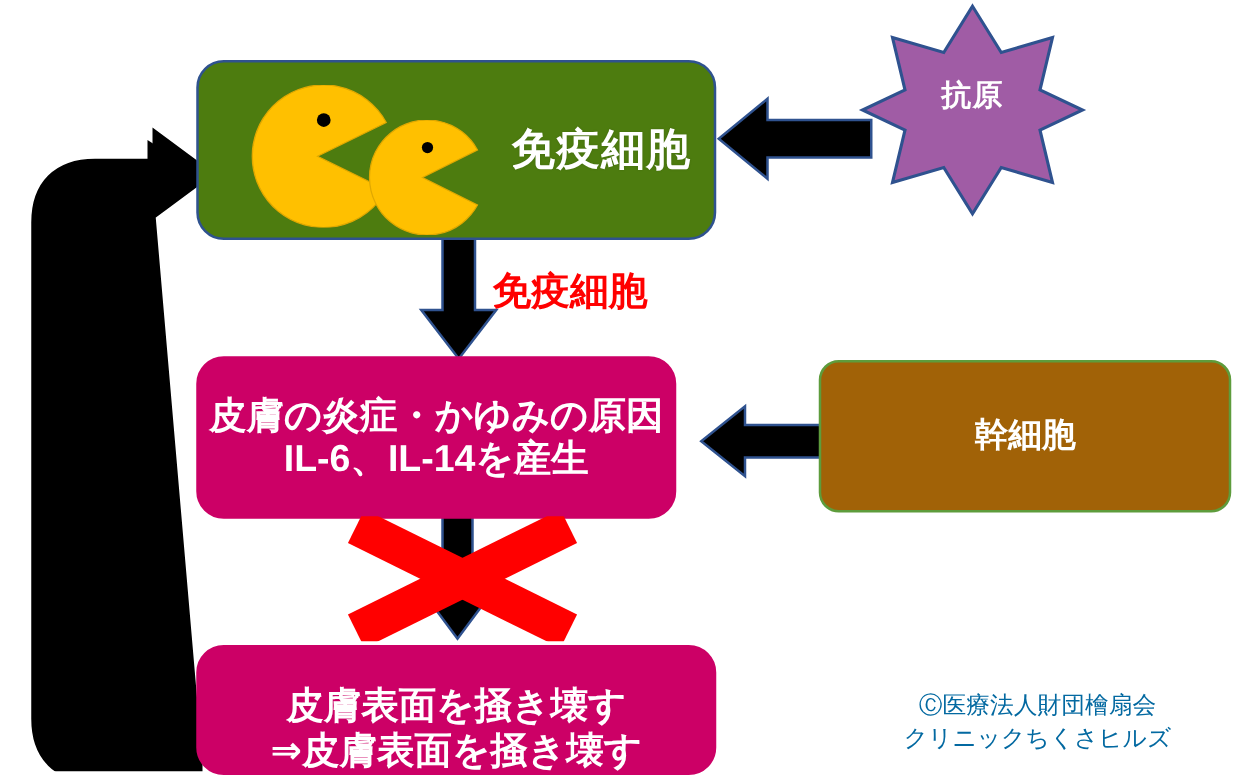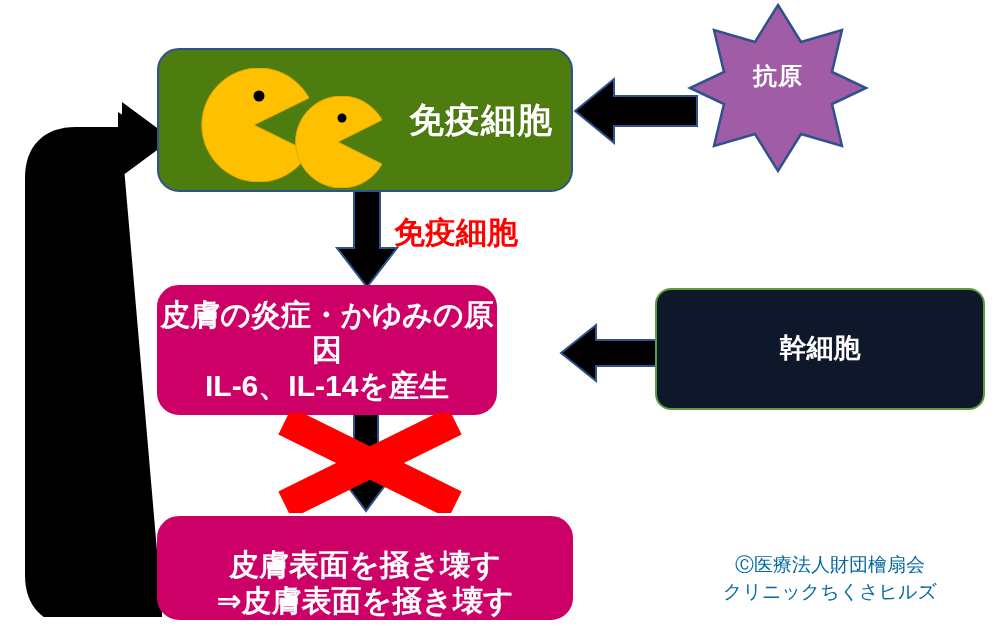--- a/index.html
+++ b/index.html
@@ -54,21 +54,21 @@
   .pac {
     position: absolute;
     z-index: 2;
   }
   .pac svg { display:block; }
 
   
   #inflammation-box {
     left: 157px;
     top: 285px;
-    width: 340px;
+    width: 384px;
     height: 130px;
     background: #CC0066;
     border: 2px solid #CC0066;
     border-radius: 22px;
     font-size: 30px;
   }
   #barrier-box {
     left: 157px;
     top: 516px;
     width: 416px;
@@ -80,21 +80,21 @@
     justify-content: flex-end;
   }
   #inflammation-box .ln, #barrier-box .ln { display:block; }
 
   
   #stemcell-box {
     left: 655px;
     top: 288px;
     width: 330px;
     height: 122px;
-    background: #0f172a;
+    background: #a16207;
     border: 2px solid #5E9C3C;
     border-radius: 16px;
   }
   #stemcell-title { font-size: 27px; }
   #stemcell-sub { font-size: 22px; margin-top: 4px; }
 
   
   #antigen-star {
     position: absolute;
     left: 687px;

